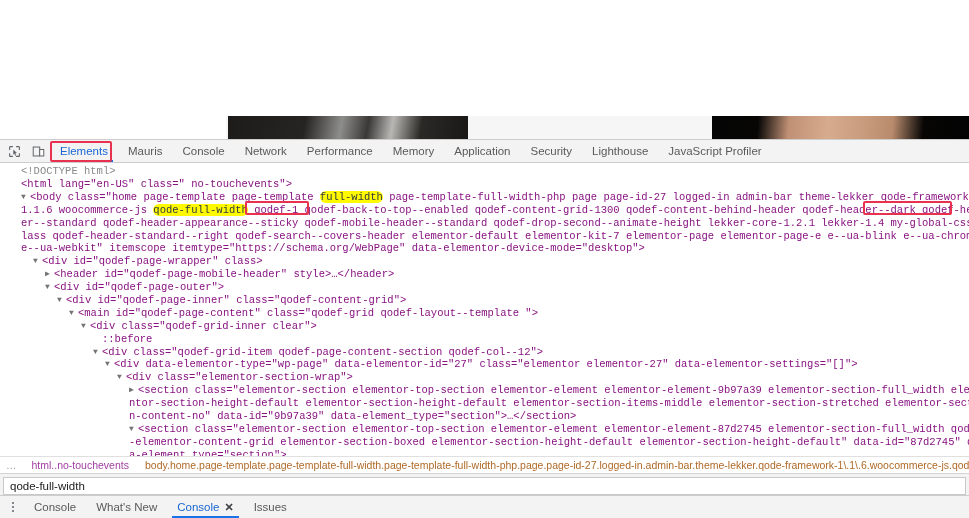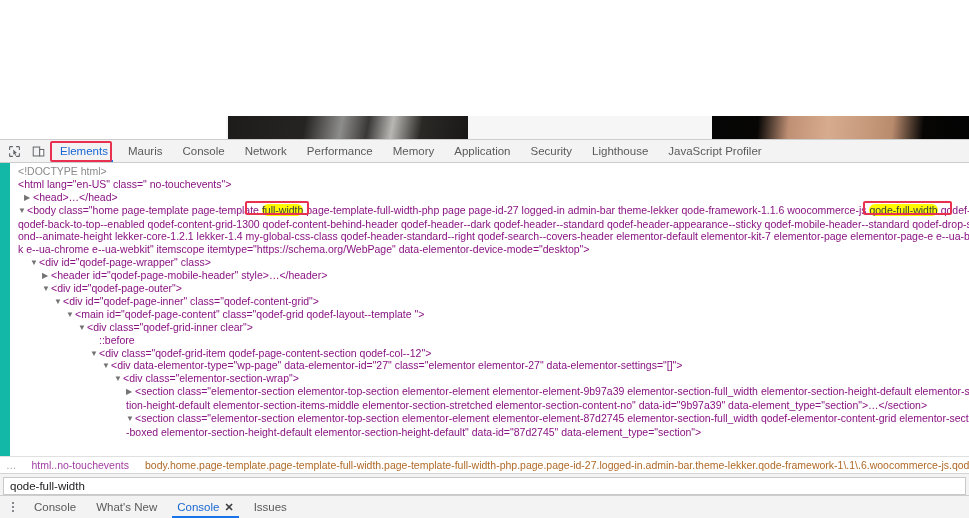--- a/index.html
+++ b/index.html
@@ -100,21 +100,21 @@
     white-space: nowrap;
     z-index: 6;
   }
 
   
   .devtools {
     position: absolute;
     left: 0; top: 139px;
     width: 969px;
     height: 379px;
-    background: #14b8a6;
+    background: #f97316;
     border-top: 1px solid #cdcdcd;
   }
 
   
   .dt-tabbar {
     position: relative;
     height: 23px;
     background: #f3f3f3;
     border-bottom: 1px solid #cdcdcd;
     display: flex;
@@ -168,27 +168,26 @@
     left: 863px; top: 201px;
     width: 89px; height: 14px;
   }
 
   
   .dom-tree {
     position: relative;
     height: 293px;
     overflow: hidden;
     background: #ffffff;
-    font-family: Liberation Sans, sans-serif;
+    font-family: Liberation Mono, monospace;
     font-size: 10.5px;
     line-height: 12.9px;
     color: #303942;
-    padding: 2px 0 0 8px;
-    white-space: nowrap;
-    margin-left: 10px;
+    padding: 2px 0 0 21px;
+    white-space: nowrap;
   }
   .dom-line {
     height: 12.9px;
     white-space: nowrap;
     overflow: hidden;
   }
   .dom-wrap {
     white-space: normal;
     word-break: break-all;
     overflow: hidden;
@@ -366,23 +365,20 @@
     <div class="dom-tree">
 
       <div class="dom-line">
         <span class="doctype">&lt;!DOCTYPE html&gt;</span>
       </div>
 
       <div class="dom-line">
         <span class="tag">&lt;html lang="en-US" class=" no-touchevents"&gt;</span>
       </div>
 
-      <div class="dom-line" style="padding-left:6px">
-        <span class="tw">▶</span><span class="tag">&lt;head&gt;…&lt;/head&gt;</span>
-      </div>
 
       <div class="dom-wrap" style="padding-left:0px; width:965px;">
         <span class="tw">▼</span><span class="tag">&lt;body class="home page-template page-template </span><span class="hlw">full-width</span><span class="tag"> page-template-full-width-php page page-id-27 logged-in admin-bar theme-lekker qode-framework-1.1.6 woocommerce-js </span><span class="hlw">qode-full-width</span><span class="tag"> qodef-1 qodef-back-to-top--enabled qodef-content-grid-1300 qodef-content-behind-header qodef-header--dark qodef-header--standard qodef-header-appearance--sticky qodef-mobile-header--standard qodef-drop-second--animate-height lekker-core-1.2.1 lekker-1.4 my-global-css-class qodef-header-standard--right qodef-search--covers-header elementor-default elementor-kit-7 elementor-page elementor-page-e e--ua-blink e--ua-chrome e--ua-webkit" itemscope itemtype="https://schema.org/WebPage" data-elementor-device-mode="desktop"&gt;</span>
       </div>
 
       <div class="dom-line" style="padding-left:12px">
         <span class="tw">▼</span><span class="tag">&lt;div id="qodef-page-wrapper" class&gt;</span>
       </div>
 
 

